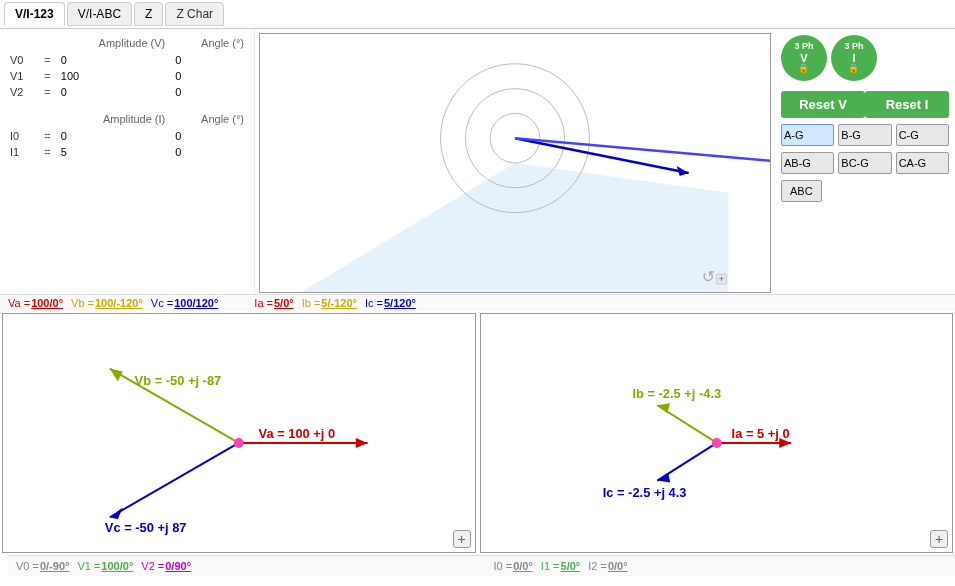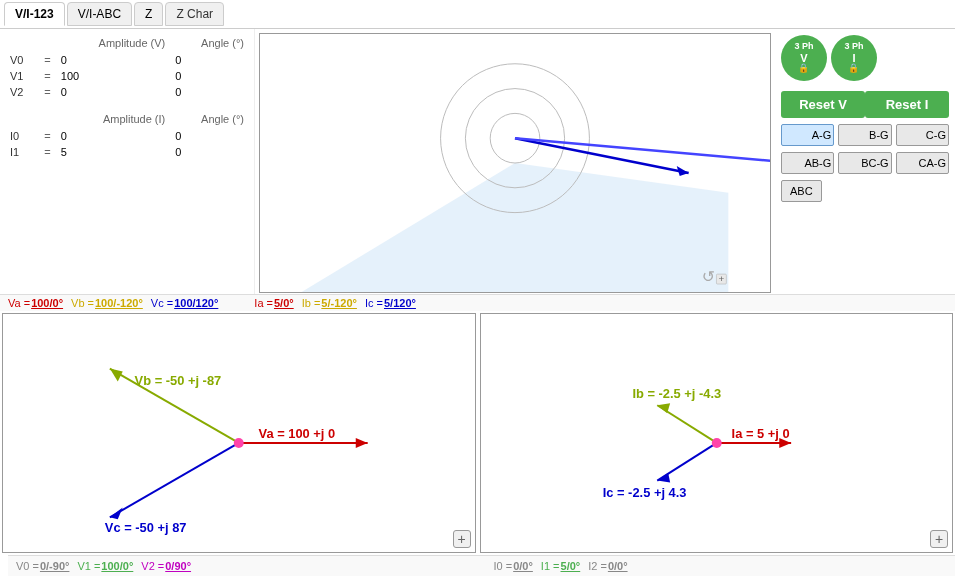--- a/index.html
+++ b/index.html
@@ -26,21 +26,21 @@
     .center-panel { flex: 1; position: relative; border: 1px solid #999; margin: 4px; width: 430px; height: 260px; background: #fff; }
     .phasor-svg { width: 100%; height: 100%; }
 
     
     .right-panel { width: 180px; padding: 6px; display: flex; flex-direction: column; align-items: flex-start; gap: 6px; }
     .phase-buttons-row { display: flex; gap: 4px; margin-bottom: 4px; }
     .phase-btn-green { background: #4CAF50; color: white; border: none; border-radius: 50%; width: 46px; height: 46px; font-size: 10px; font-weight: bold; cursor: pointer; display: flex; flex-direction: column; align-items: center; justify-content: center; line-height: 1.1; }
     .reset-row { display: flex; gap: 0; width: 100%; }
     .reset-btn { background: #4CAF50; color: white; border: none; padding: 6px 12px; font-size: 13px; cursor: pointer; border-radius: 3px; font-weight: bold; flex: 1; }
     .grid-btns { display: grid; grid-template-columns: 1fr 1fr 1fr; gap: 4px; width: 100%; }
-    .sel-btn { border: 1px solid #999; background: #e8e8e8; padding: 4px 2px; font-size: 11px; cursor: pointer; border-radius: 2px; text-align: right; }
+    .sel-btn { border: 1px solid #999; background: #e8e8e8; padding: 4px 2px; font-size: 11px; cursor: pointer; border-radius: 2px; text-align: left; }
     .sel-btn.selected { background: #d0e8ff; border: 1px solid #6699cc; }
     .abc-row { display: flex; gap: 4px; }
     .abc-btn { border: 1px solid #999; background: #e8e8e8; padding: 4px 8px; font-size: 11px; cursor: pointer; border-radius: 2px; }
 
     
     .status-bar { display: flex; align-items: center; padding: 2px 8px; background: #f9f9f9; border-top: 1px solid #ddd; font-size: 11px; gap: 8px; flex-wrap: wrap; }
     .status-item { display: flex; gap: 1px; align-items: center; }
     .status-label { color: #666; }
     .status-val { font-weight: bold; text-decoration: underline; cursor: pointer; }
 

